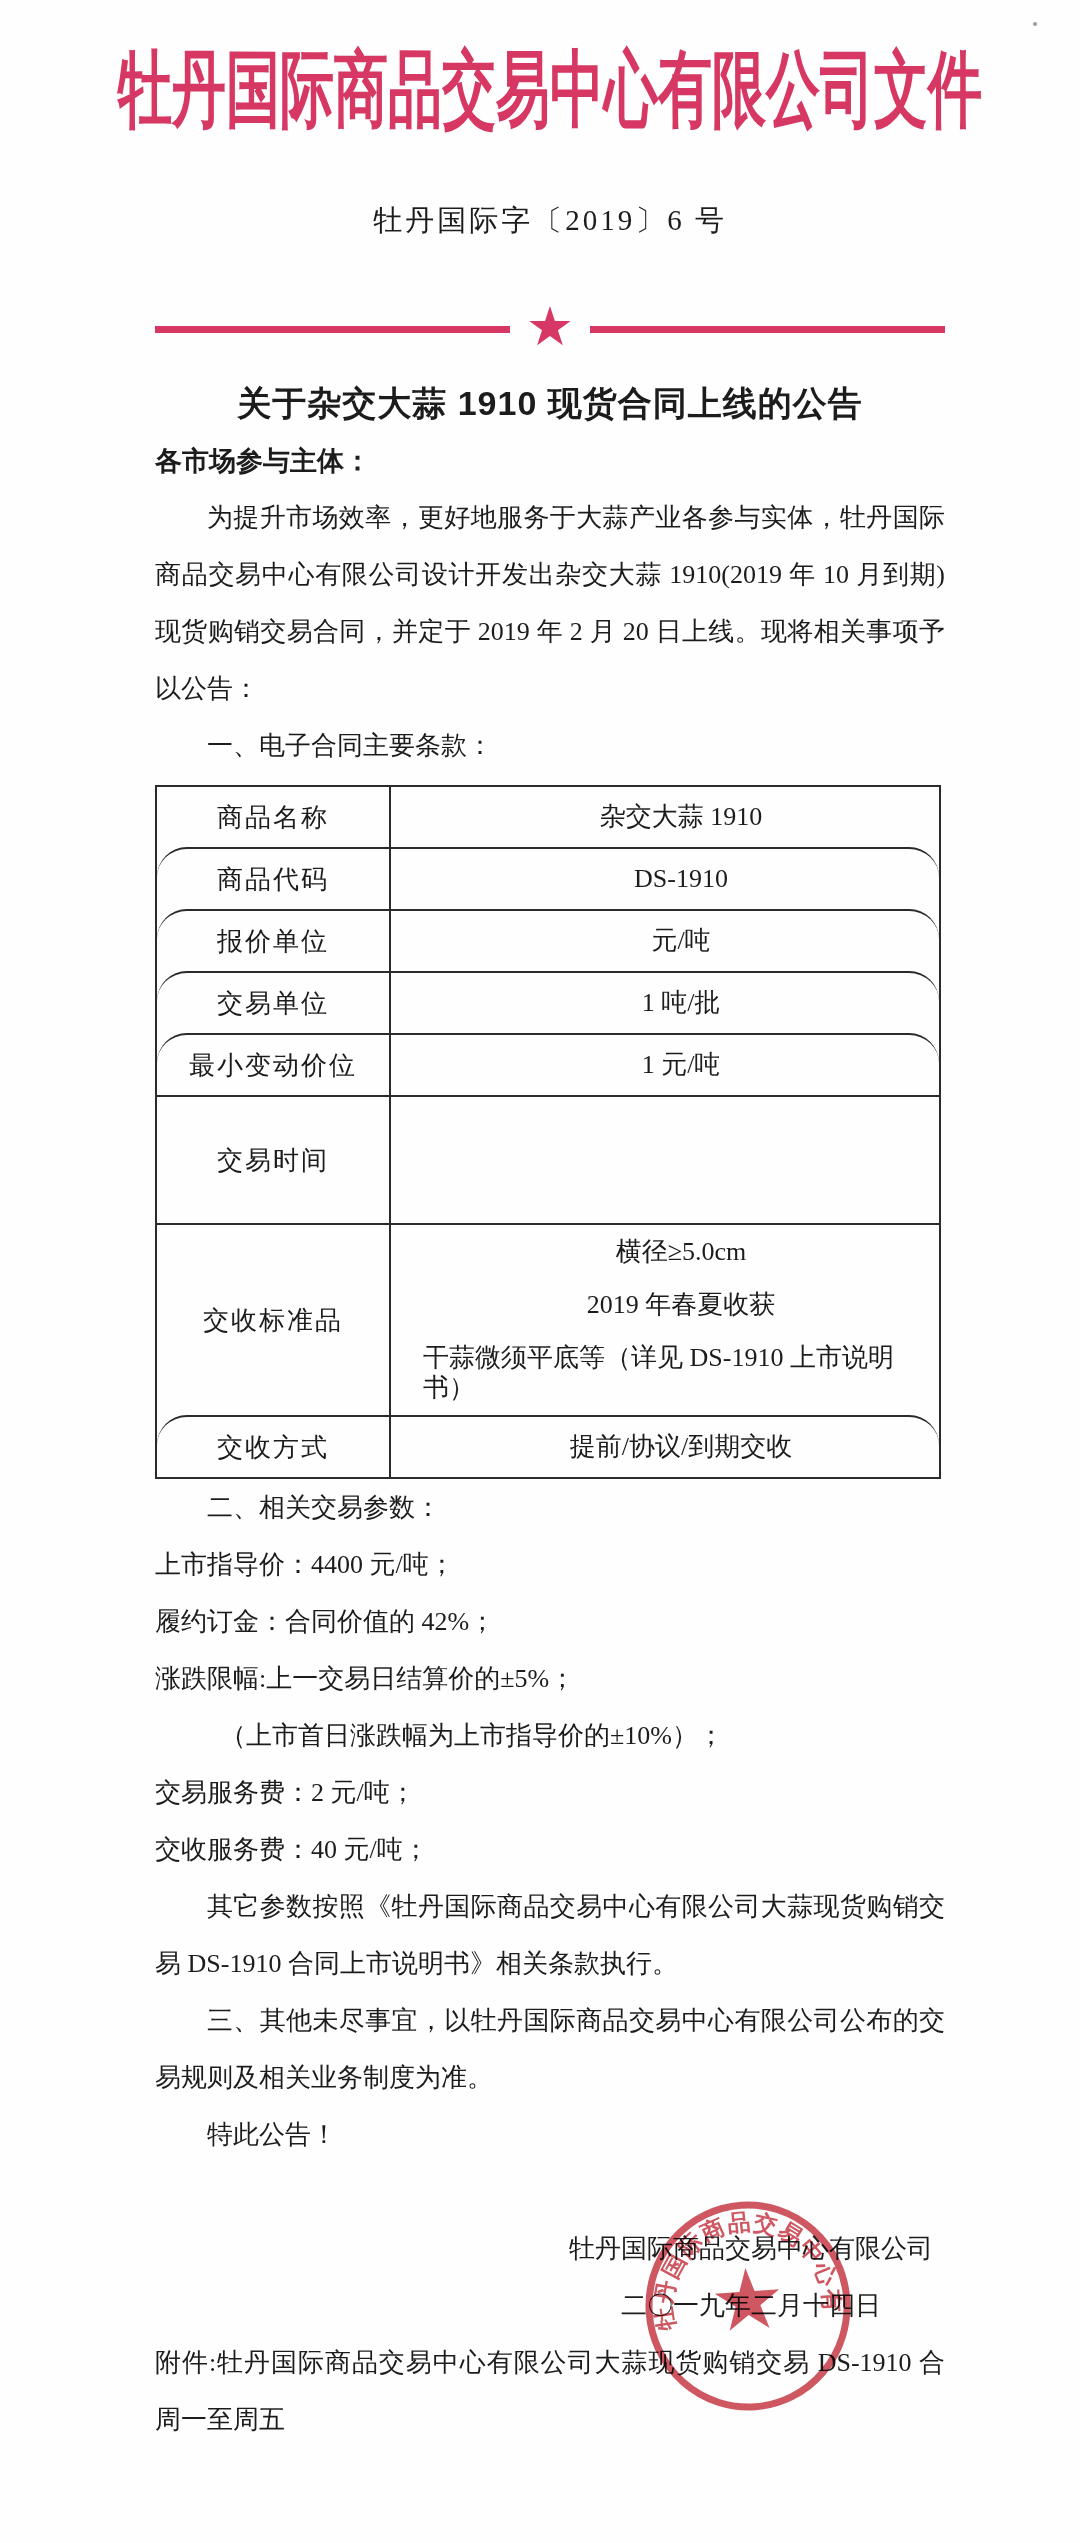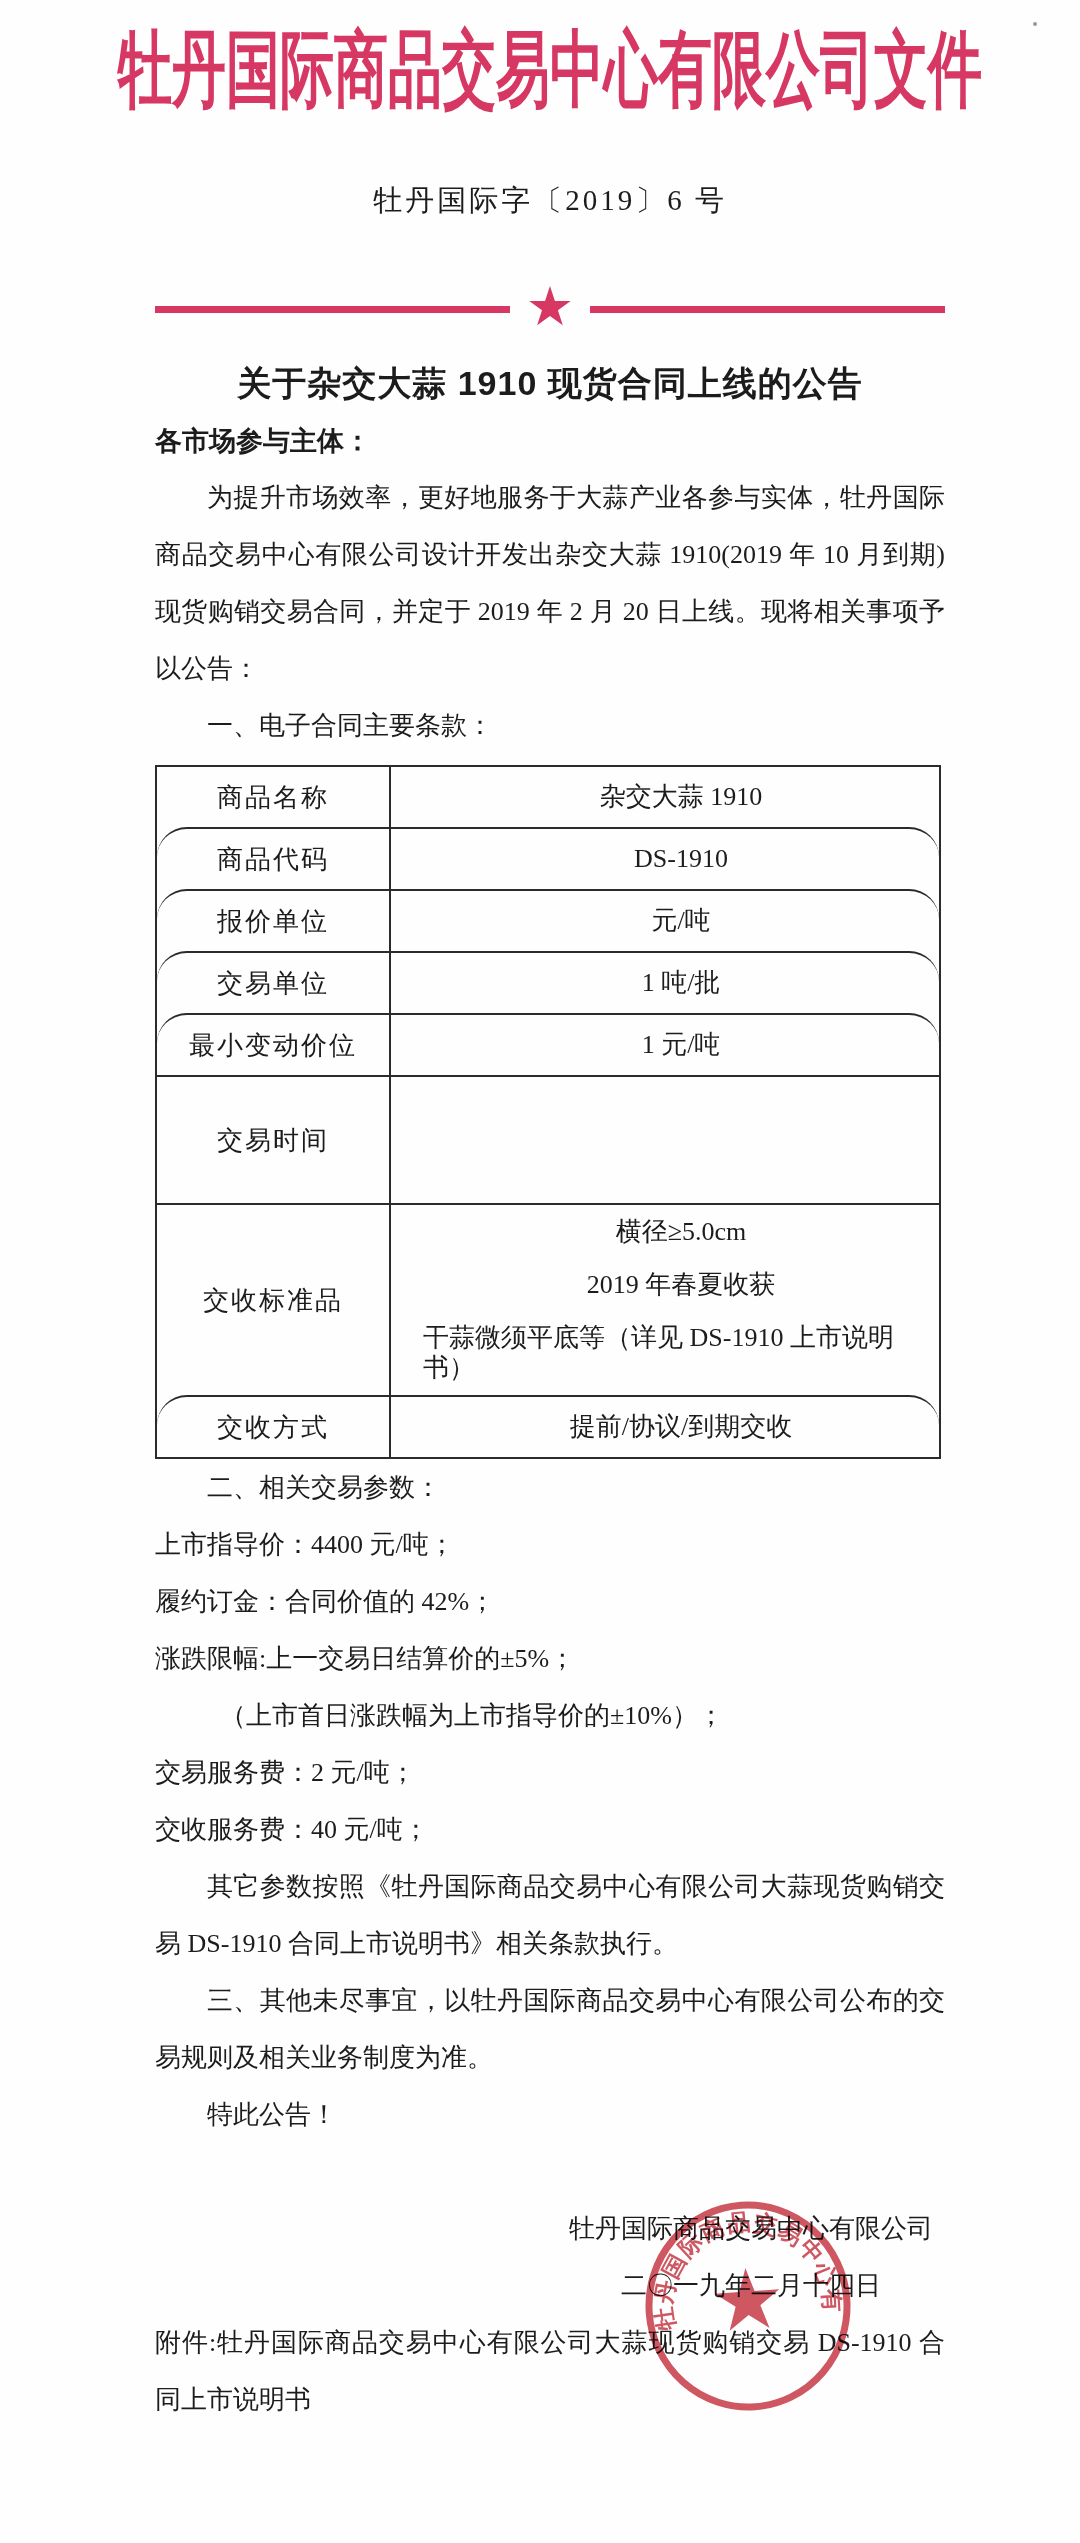--- a/index.html
+++ b/index.html
@@ -14,21 +14,21 @@
     width:1080px;height:2543px;
     margin:0 auto;
     background:#fefefe;
     font-family:"Liberation Serif","DejaVu Serif",serif;
     color:var(--ink);
     overflow:hidden;
   }
   .content{position:absolute;left:155px;top:0;width:790px;}
 
   
-  .header-wrap{height:132px;padding-top:4px;display:flex;align-items:center;justify-content:center;}
+  .header-wrap{height:132px;padding-top:24px;display:flex;align-items:center;justify-content:center;}
   .header-text{
     font-family:"Liberation Sans","DejaVu Sans",sans-serif;
     font-weight:900;font-size:54px;letter-spacing:0px;
     color:var(--red);white-space:nowrap;
     transform:scaleY(1.55);transform-origin:center center;
   }
   .docnum{ text-align:center;font-size:29px;letter-spacing:3px;margin-top:44px;line-height:40px;}
 
   .divider{display:flex;align-items:center;margin-top:85px;height:8px;}
   .divider .bar{flex:1;height:7px;background:var(--red);}
@@ -186,21 +186,21 @@
 
     <div class="line indent">特此公告！</div>
 
     <div class="gap-line"></div>
 
     <div class="sig-company">牡丹国际商品交易中心有限公司</div>
     <div class="sig-date">二〇一九年二月十四日</div>
 
     <div>
       <div class="line just">附件:牡丹国际商品交易中心有限公司大蒜现货购销交易 DS-1910 合</div>
-      <div class="line">同上市说明书</div>
+      <div class="line">周一至周五</div>
     </div>
 
   </div>
 
   <svg class="seal" viewBox="0 0 216 220">
     <ellipse cx="108" cy="110" rx="99" ry="101" fill="none" stroke="#c4323f" stroke-width="7"></ellipse>
     <polygon fill="#c4323f" points="108,72 115.6,95.5 140.3,95.5 120.4,110 128,133.5 108,119 88,133.5 95.6,110 75.7,95.5 100.4,95.5"></polygon>
     <path id="sealArc" d="M 34.6 129.7 A 76 76 0 1 1 181.4 129.7" fill="none"></path>
     <text>
       <textPath href="#sealArc" startOffset="2">牡丹国际商品交易中心有限公司</textPath>

